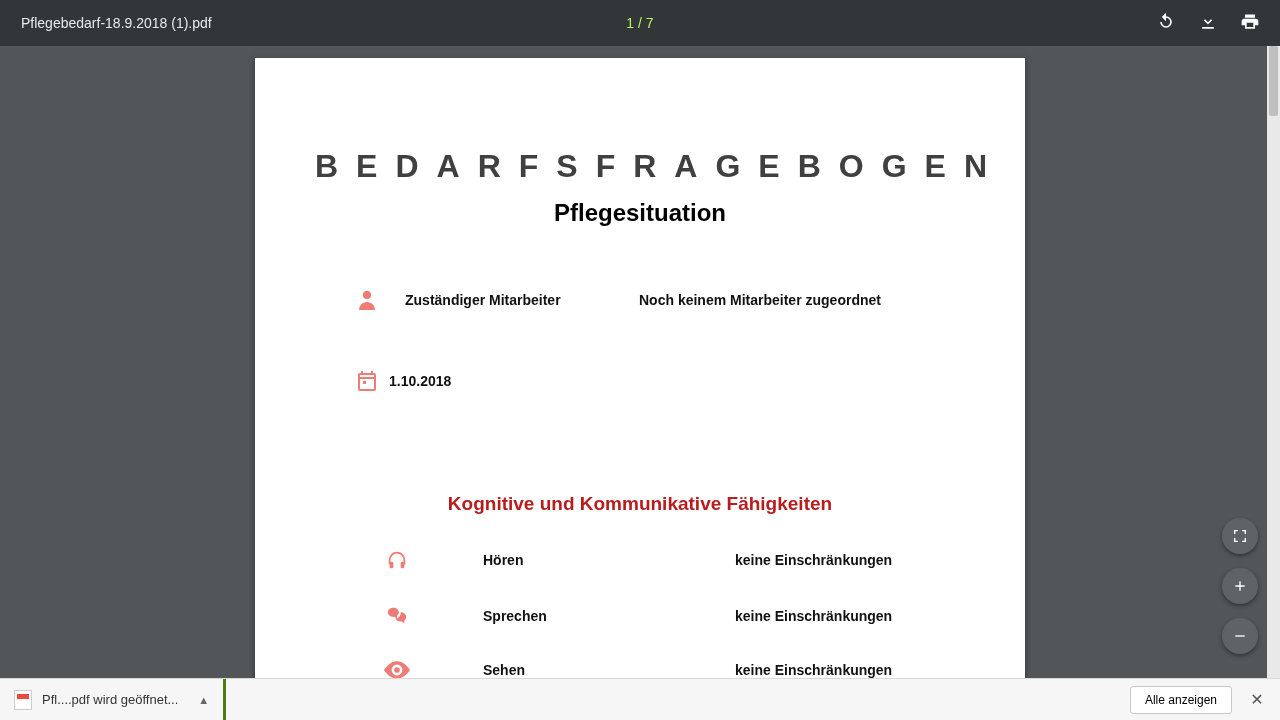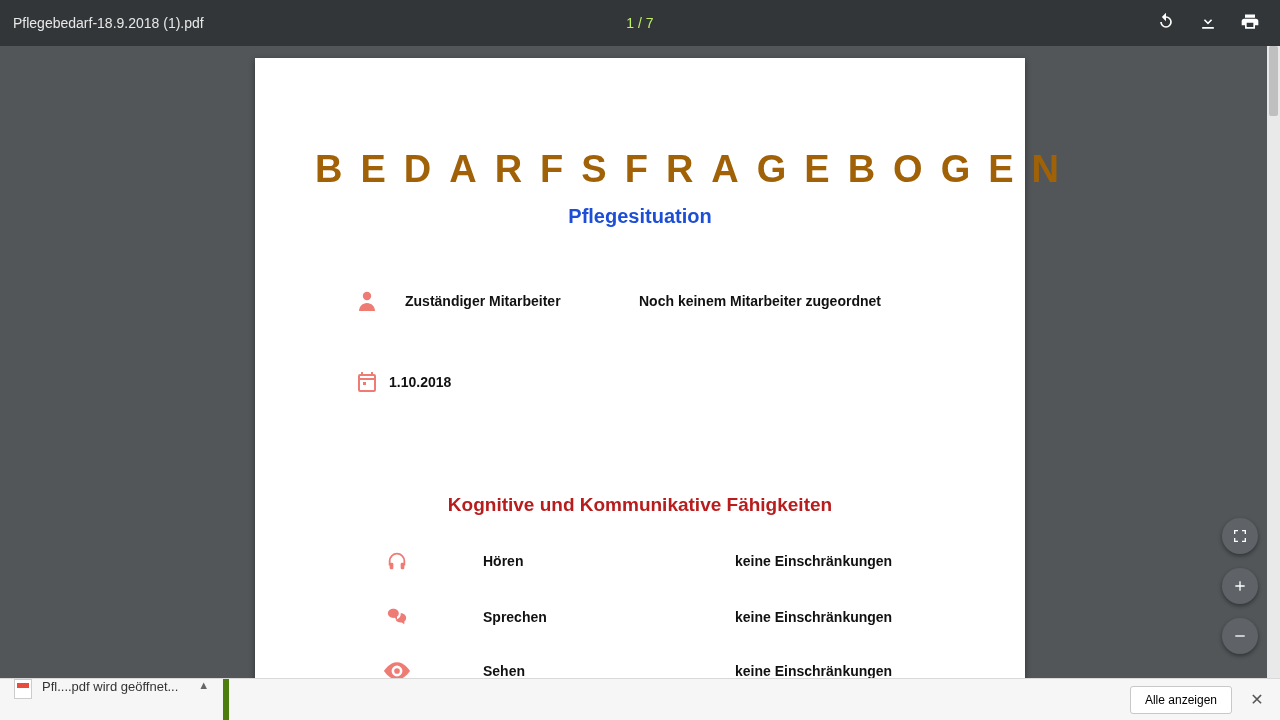--- a/index.html
+++ b/index.html
@@ -10,21 +10,21 @@
   .toolbar {
     height: 46px;
     background: #323639;
     display: flex;
     align-items: center;
     color: #f1f1f1;
     font-size: 14px;
     position: relative;
     flex: 0 0 46px;
   }
-  .file-title { padding-left: 6px; font-size: 14px; color: #e8e8e8; margin-left: 7px; }
+  .file-title { padding-left: 21px; font-size: 14px; color: #e8e8e8; }
   .page-indicator { position: absolute; left: 50%; transform: translateX(-50%); color: #bef264; font-size: 14px; }
   .toolbar-actions { margin-left: auto; display: flex; align-items: center; gap: 22px; padding-right: 20px; }
   .toolbar-actions .ticon { width: 20px; height: 20px; fill: #fff; cursor: pointer; }
 
   
   .viewer {
     flex: 1 1 auto;
     position: relative;
     overflow: hidden;
     display: flex;
@@ -33,30 +33,30 @@
   .page {
     margin-top: 12px;
     width: 770px;
     height: 1000px;
     background: #fff;
     box-shadow: 0 2px 6px rgba(0,0,0,.4);
     padding: 90px 60px 40px 60px;
   }
   .doc-title {
     text-align: center;
-    color: #a16207;
-    font-size: 38px;
+    color: #404040;
+    font-size: 32px;
     font-weight: 700;
     letter-spacing: 18px;
   }
   .doc-subtitle {
     text-align: center;
-    font-size: 20px;
-    font-weight: 700;
-    color: #1d4ed8;
+    font-size: 24px;
+    font-weight: 700;
+    color: #000000;
     margin-top: 14px;
   }
   .section { margin-top: 60px; }
   .row {
     display: flex;
     align-items: center;
     margin-bottom: 56px;
   }
   .row.tight { margin-bottom: 34px; gap: 48px; }
   .icon-cell {
@@ -130,24 +130,25 @@
     background: #f6f6f6;
     border-top: 1px solid #d9d9d9;
     display: flex;
     align-items: center;
     flex: 0 0 42px;
     font-size: 13px;
     color: #333;
   }
   .dl-item {
     display: flex;
+    align-items: center;
     gap: 10px;
     padding: 0 14px;
     height: 100%;
-    border-right: 6px solid #4d7c0f;
+    border-right: 3px solid #4d7c0f;
     cursor: pointer;
   }
   .pdf-badge {
     width: 18px; height: 20px;
     background: #fff;
     border: 1px solid #ccc;
     position: relative;
   }
   .pdf-badge::after {
     content: "";

